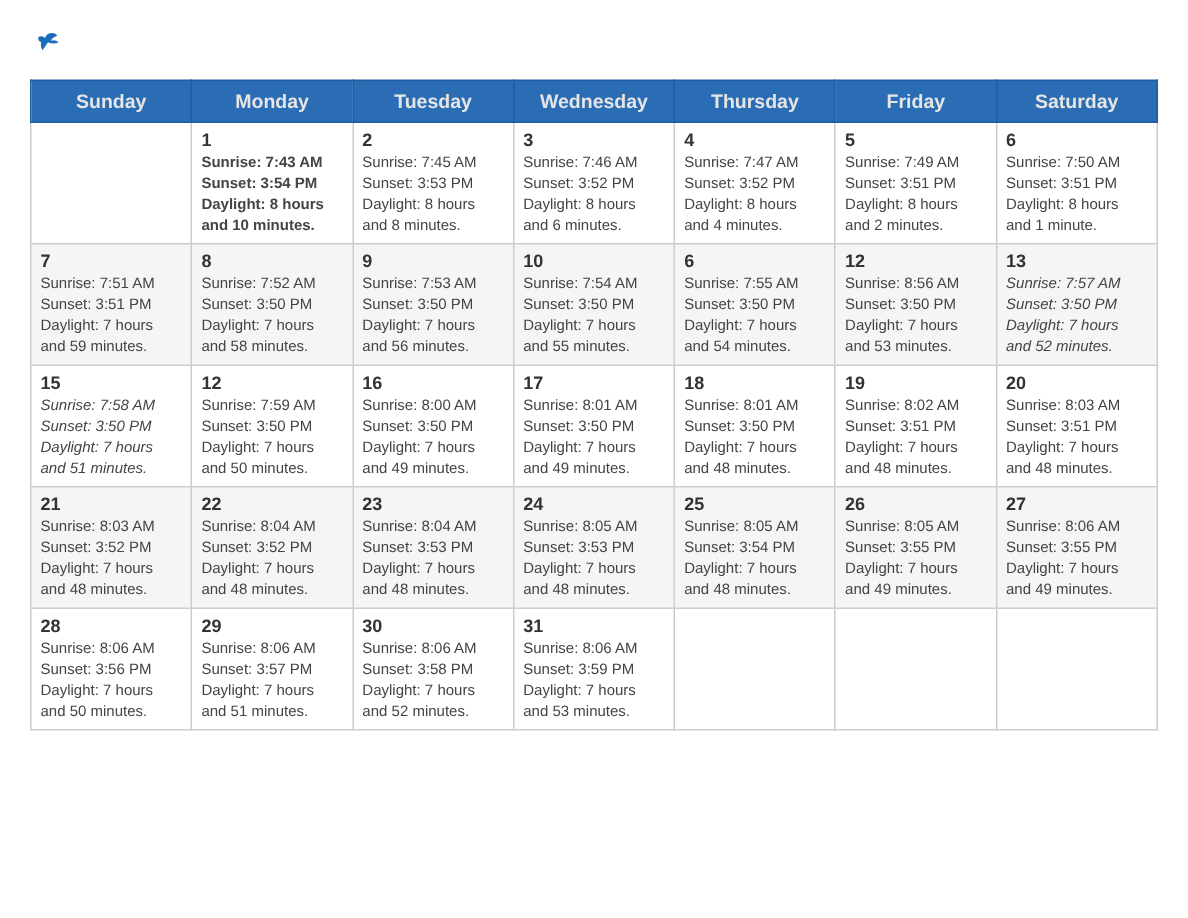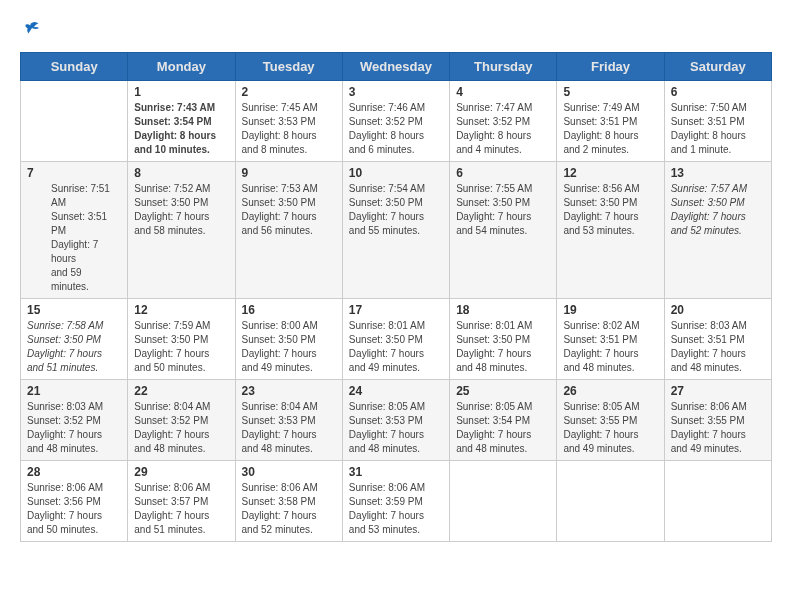--- a/index.html
+++ b/index.html
@@ -172,21 +172,21 @@
           <span class="day-number">6</span>
           <div class="day-info" style="white-space: pre-line;">Sunrise: 7:50 AM
 Sunset: 3:51 PM
 Daylight: 8 hours
 and 1 minute.</div>
         </td>
       </tr>
       <tr>
         <td>
           <span class="day-number">7</span>
-          <div class="day-info" style="white-space: pre-line; margin-left: 24px;">Sunrise: 7:51 AM
+          <div class="day-info" style="white-space: pre-line;">Sunrise: 7:51 AM
 Sunset: 3:51 PM
 Daylight: 7 hours
 and 59 minutes.</div>
         </td>
         <td>
           <span class="day-number">8</span>
           <div class="day-info" style="white-space: pre-line;">Sunrise: 7:52 AM
 Sunset: 3:50 PM
 Daylight: 7 hours
 and 58 minutes.</div>

